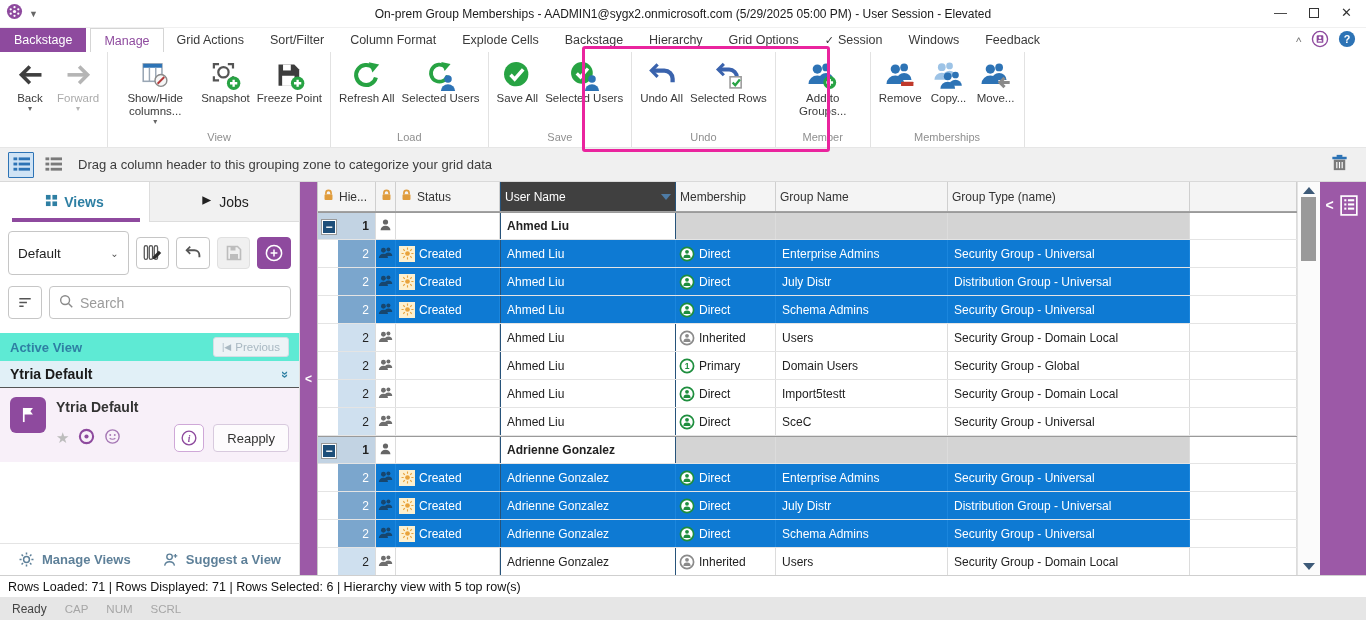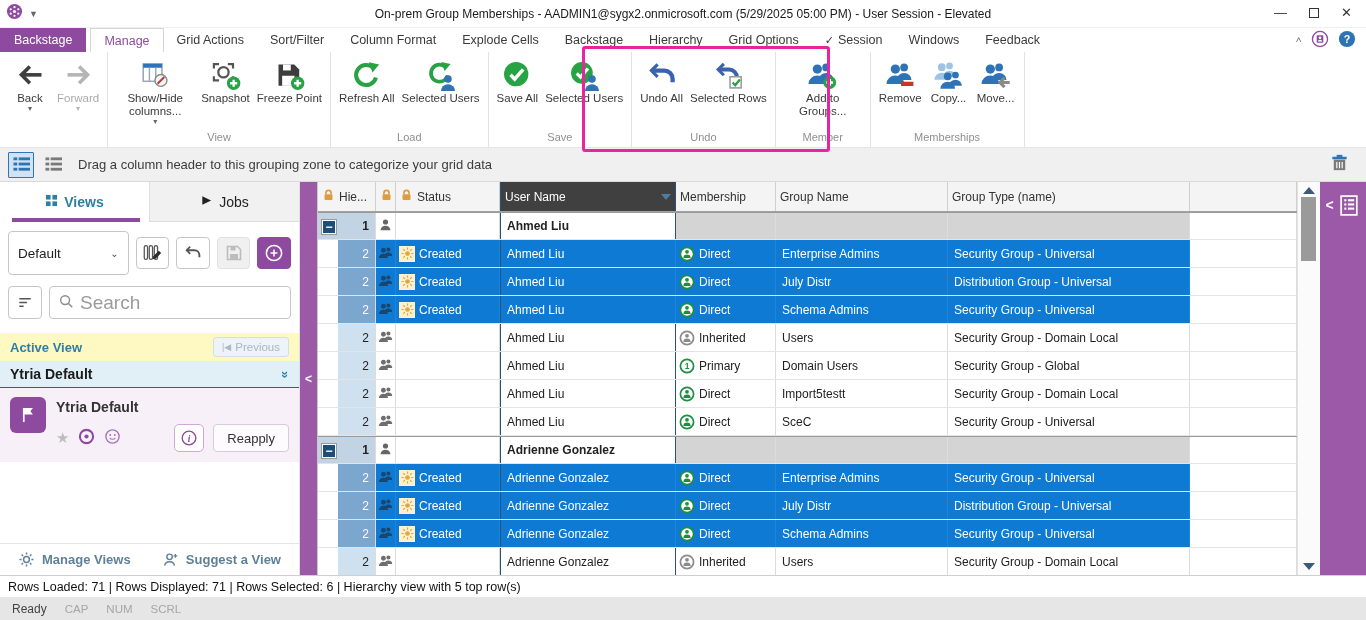--- a/index.html
+++ b/index.html
@@ -53,23 +53,23 @@
 .sctrls{display:flex;align-items:center;padding:9px 8px 6px;gap:7px}
 .sselect{width:122px;height:44px;border:1px solid #c6c6c6;border-radius:4px;display:flex;align-items:center;padding:0 9px;font-size:13.5px;color:#222;justify-content:space-between}
 .ddc{font-size:10px;color:#555}
 .sicobtn{width:34px;height:32px;border:1px solid #c6c6c6;border-radius:4px;display:flex;align-items:center;justify-content:center;background:#fff}
 .sicobtn.disabled{background:#f0f0f0;border-color:#e0e0e0}
 .sicobtn.purple{background:#8e4a9e;border-color:#8e4a9e}
 .sicobtn svg{width:20px;height:20px}
 .srchrow{display:flex;align-items:center;padding:5px 8px 10px;gap:7px}
 .sfilter{width:34px;height:33px;border:1px solid #c6c6c6;border-radius:4px;display:flex;align-items:center;justify-content:center}
 .ssearch{flex:1;height:33px;border:1px solid #c6c6c6;border-radius:4px;display:flex;align-items:center;padding:0 8px;gap:6px}
-.ssearch input{border:none;outline:none;font-size:19px;color:#333;width:100%;font-family:"Liberation Sans",sans-serif}
+.ssearch input{border:none;outline:none;font-size:14px;color:#333;width:100%;font-family:"Liberation Sans",sans-serif}
 .ssearch input::placeholder{color:#9b9b9b}
-.avh{height:28px;background:#fef9c3;display:flex;align-items:center;padding:0 10px;margin-top:4px}
+.avh{height:28px;background:#5eead4;display:flex;align-items:center;padding:0 10px;margin-top:4px}
 .avh-label{font-size:13px;color:#2e7fa3;font-weight:bold}
 .prevbtn{margin-left:auto;height:20px;background:#edf3f6;border:1px solid #d4dee4;border-radius:3px;display:flex;align-items:center;gap:4px;padding:0 8px;font-size:11.5px;color:#a9b8c2}
 .avh2{height:27px;background:#e1f0f7;display:flex;align-items:center;padding:0 10px;border-bottom:1px solid #555}
 .avname{font-size:14px;font-weight:bold;color:#1a1a1a}
 .dblchev{margin-left:auto;color:#2e7fa3;font-size:13px;font-weight:bold;transform:rotate(90deg)}
 .avcard{background:#f8f0f9;padding:9px 10px 10px;display:flex;gap:10px}
 .sflag{width:36px;height:36px;background:#8e4a9e;border-radius:6px;display:flex;align-items:center;justify-content:center;flex-shrink:0}
 .sflag svg{width:24px;height:24px}
 .cardbody{flex:1}
 .cardtitle{font-size:14px;font-weight:bold;color:#333;margin-top:2px}

